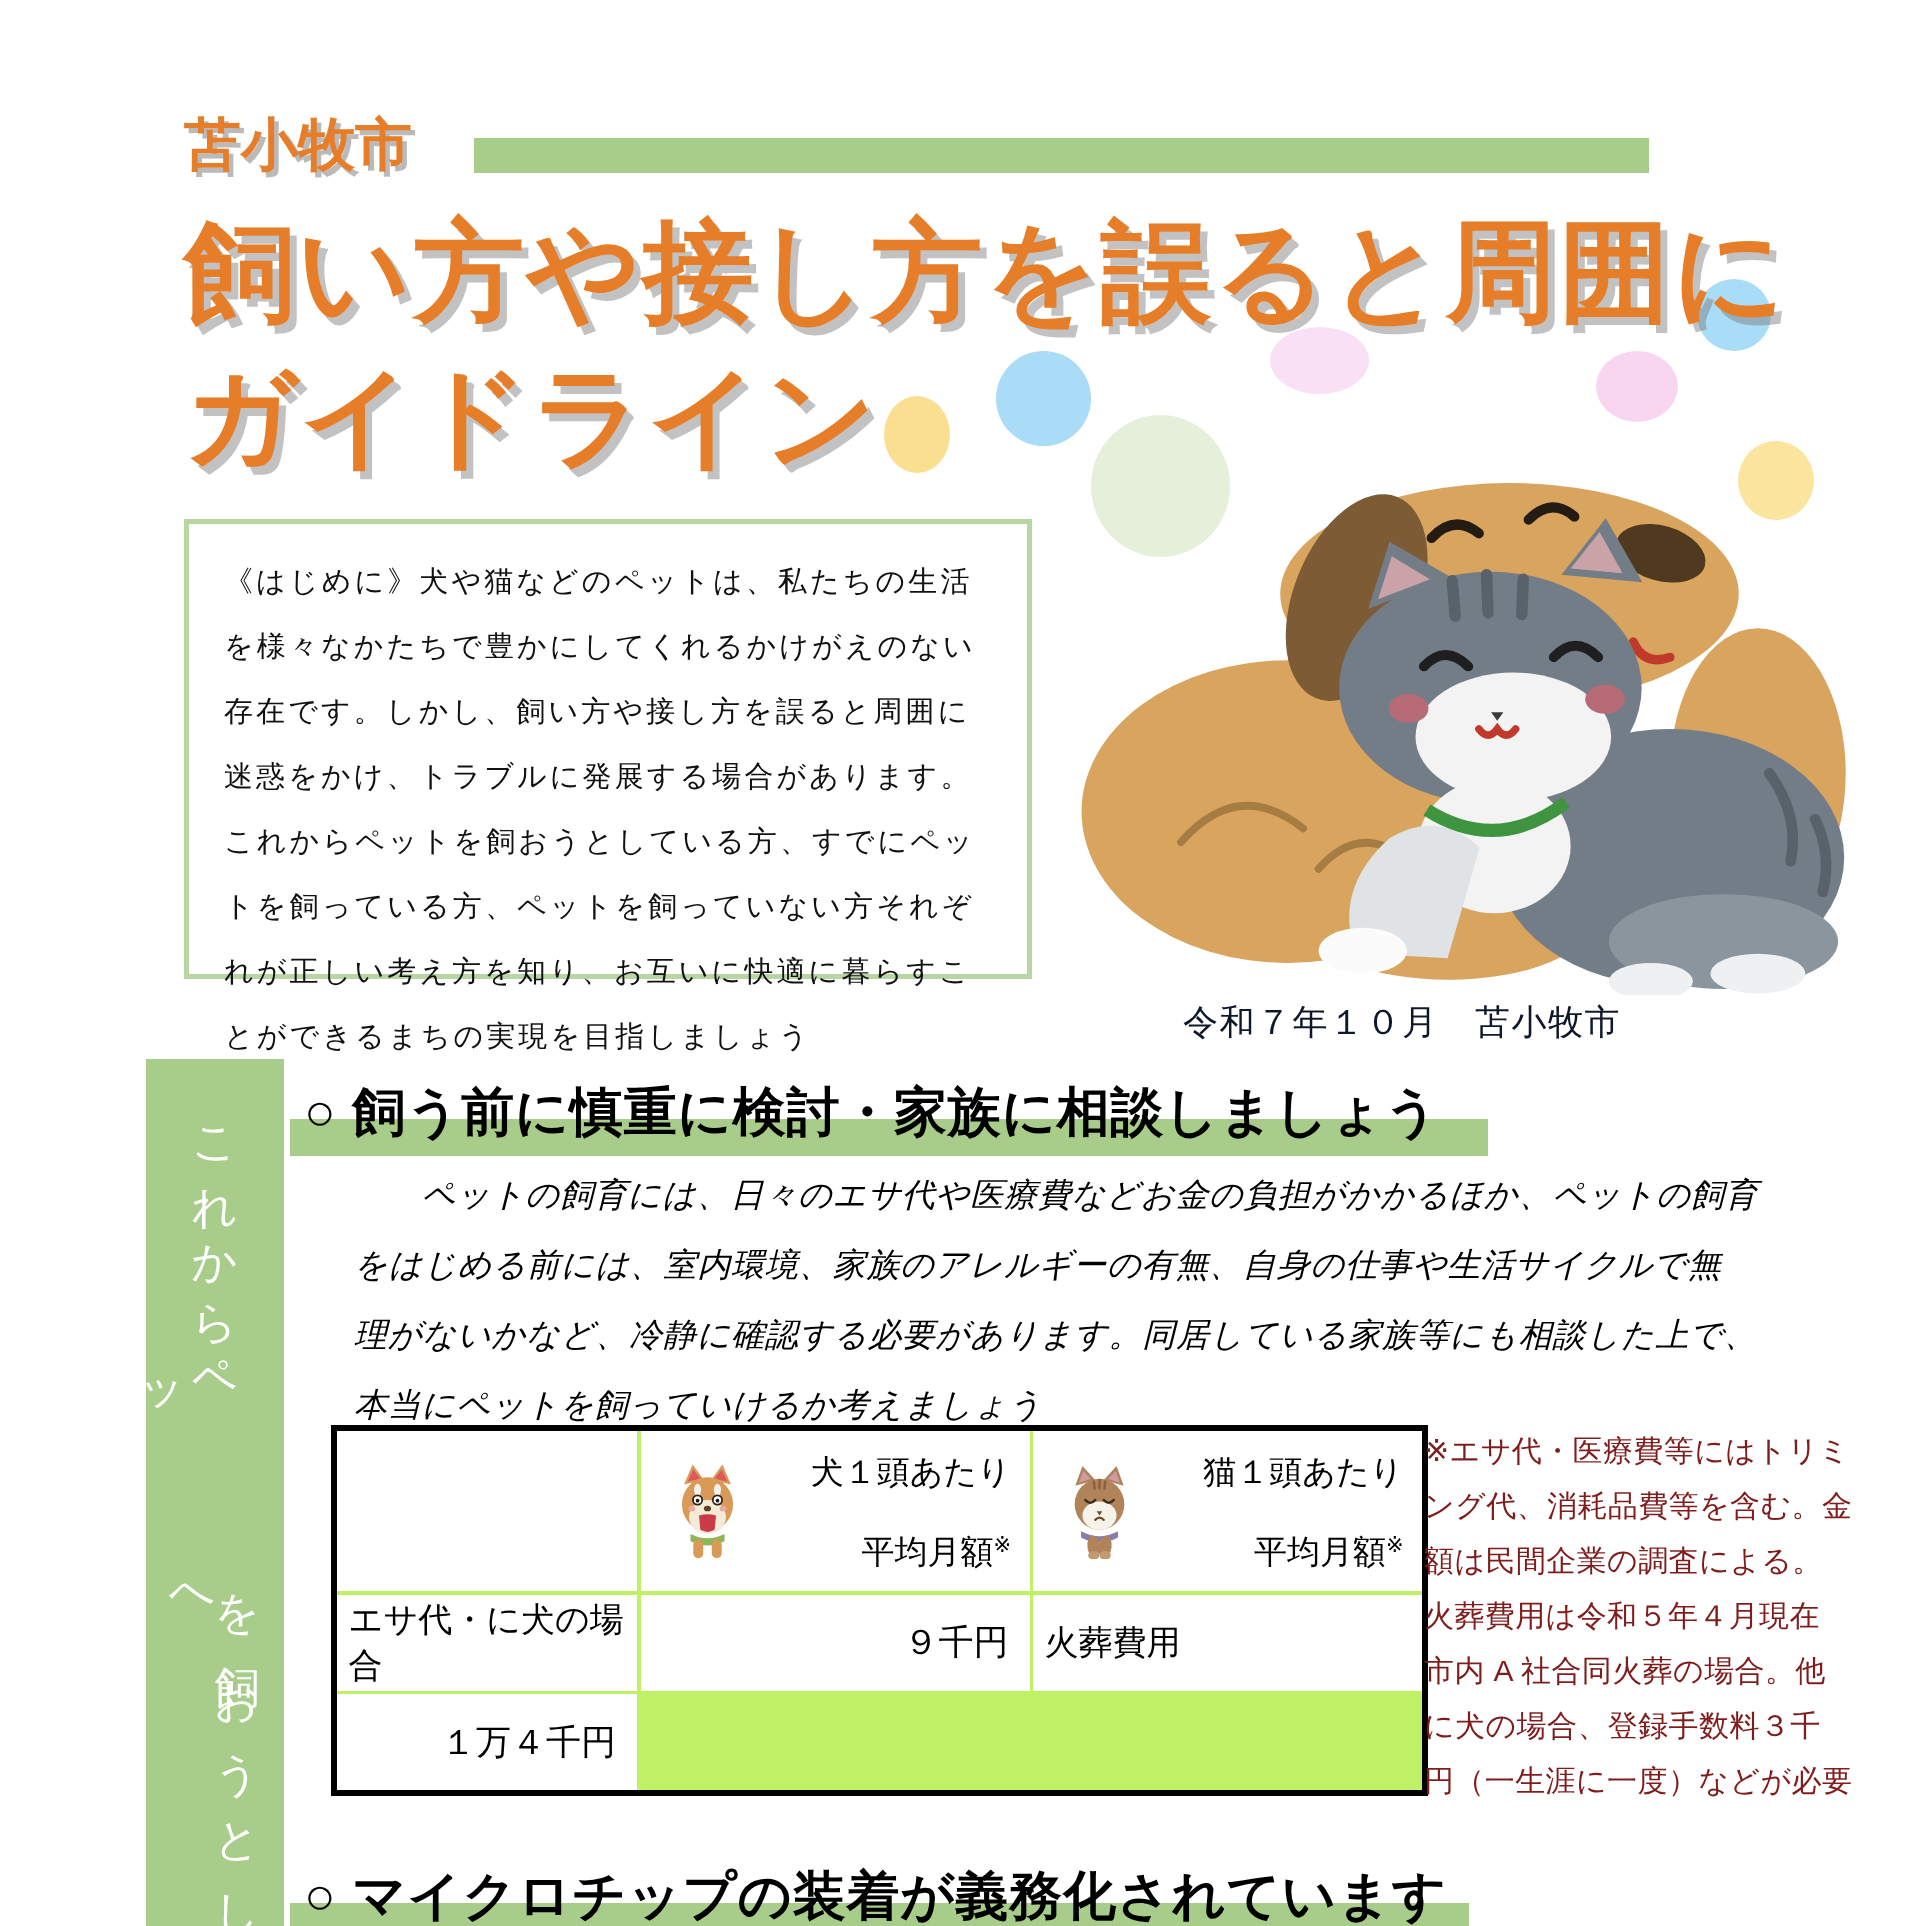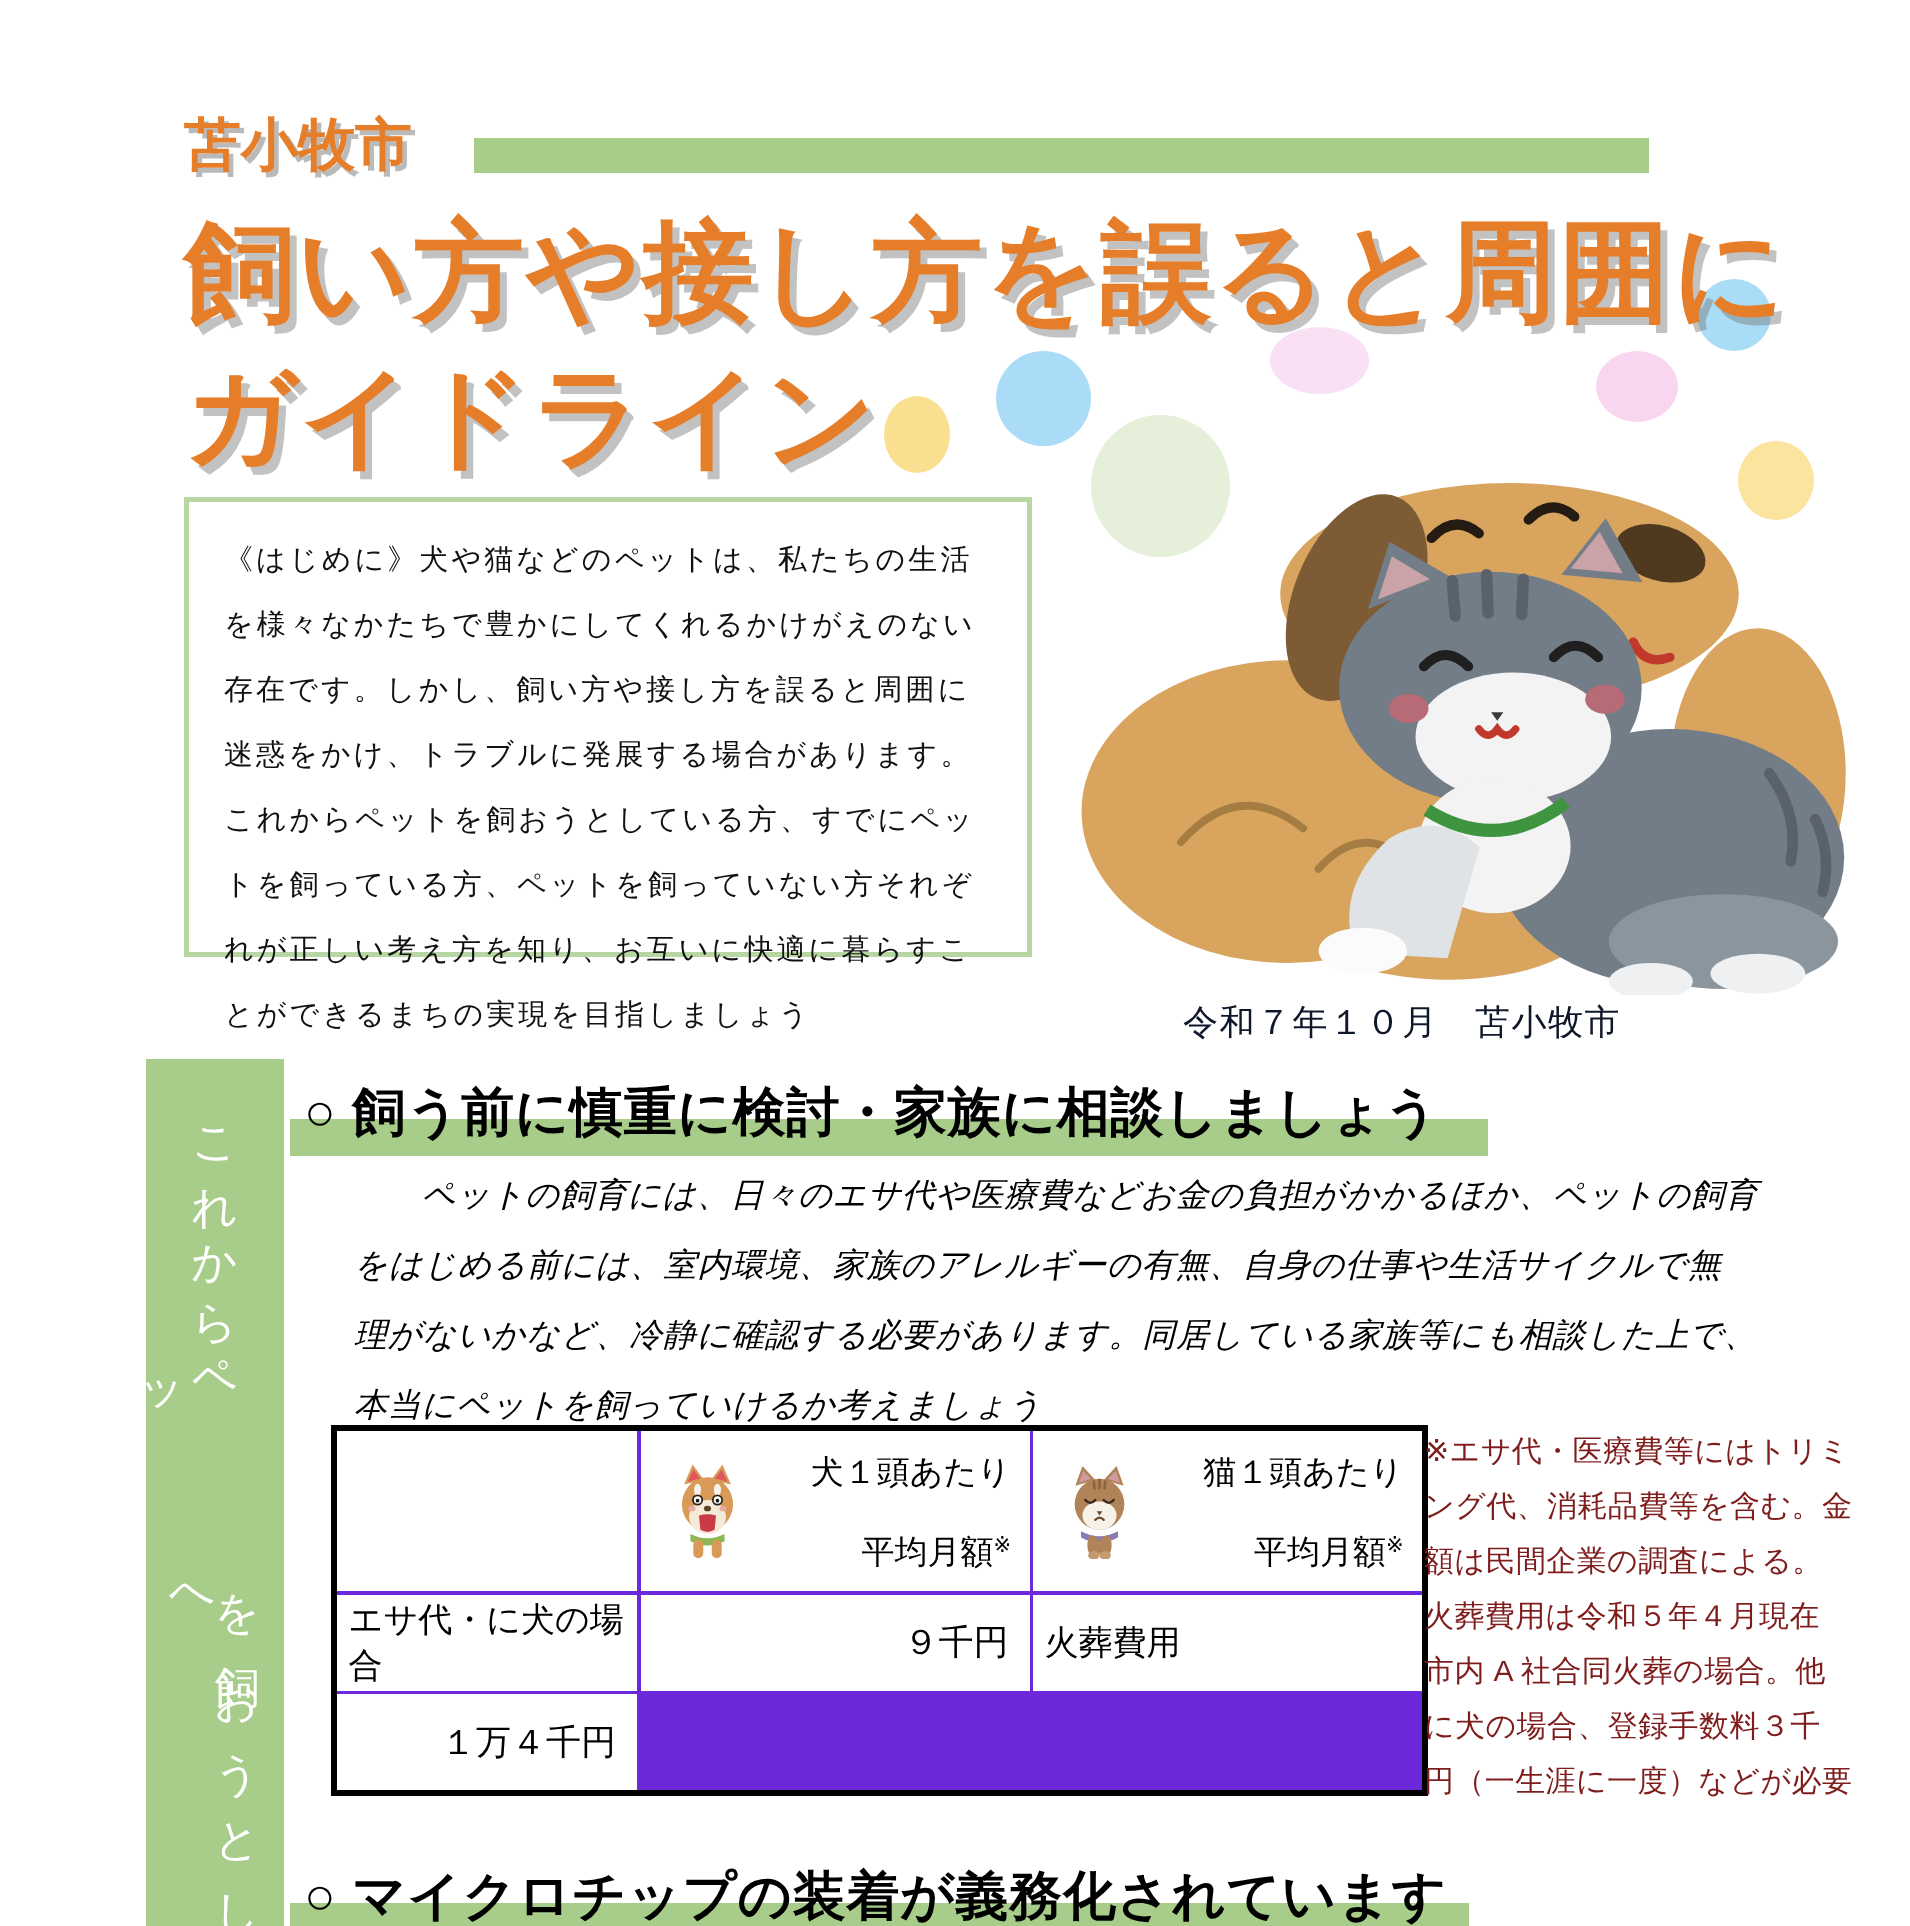--- a/index.html
+++ b/index.html
@@ -17,21 +17,21 @@
   .c-yellow-right{left:1738px;top:441px;width:76px;height:79px;background:#fbe49e;}
 
   .city-label{position:absolute;left:184px;top:116px;font-size:57px;font-weight:bold;
     color:#e67e29;text-shadow:4.6px 4.6px 0 rgba(130,130,130,.55);z-index:2;line-height:1;}
   .header-bar{position:absolute;left:474px;top:138px;width:1175px;height:35px;background:#a8cd8a;z-index:1;}
 
   .page-title{position:absolute;left:184px;top:200px;z-index:1;font-weight:bold;color:#e67e29;
     font-size:111px;line-height:1.31;letter-spacing:2.3px;white-space:pre;
     text-shadow:7px 7.7px 0 rgba(120,120,120,.45);}
 
-  .intro-box{position:absolute;left:184px;top:497px;width:848px;height:460px;box-sizing:border-box;
+  .intro-box{position:absolute;left:184px;top:519px;width:848px;height:460px;box-sizing:border-box;
     border:5.4px solid #b7d6a1;background:#fff;z-index:2;padding:25px 31px 0 35px;}
   .intro-text{font-size:29px;line-height:65px;letter-spacing:3.1px;color:#111;white-space:pre-line;}
 
   .illus{position:absolute;left:1063px;top:483px;width:786px;height:512px;z-index:1;}
 
   .date-line{position:absolute;left:1183px;top:999px;font-size:35px;color:#0f172a;z-index:2;letter-spacing:1.5px;}
 
   .band{position:absolute;left:146px;top:1059px;width:138px;height:1402px;background:#a8cd8a;overflow:hidden;z-index:1;}
   .vtxt{position:absolute;writing-mode:vertical-rl;text-orientation:upright;color:#fff;font-size:45px;line-height:1;}
   .v-top{left:50%;transform:translateX(-50%);top:39px;letter-spacing:6.2px;}
@@ -42,21 +42,21 @@
     line-height:1.3;letter-spacing:0.8px;white-space:nowrap;}
   .hl-bar{position:absolute;background:#a8cd8a;z-index:1;}
   #s1-head{top:1078px;} #s1-bar{left:290px;top:1119px;width:1198px;height:37px;}
   #s2-head{top:1862px;} #s2-bar{left:290px;top:1903px;width:1179px;height:37px;}
 
   .body-text{position:absolute;font-size:33px;color:#000;white-space:pre-line;z-index:2;letter-spacing:0.8px;font-style:italic;}
   #s1-body{left:354px;top:1160px;width:1441px;line-height:70px;}
 
   .cost-table{position:absolute;left:331px;top:1425px;display:grid;z-index:2;
     grid-template-columns:300px 389px 389px;grid-template-rows:160px 96px 96px;
-    gap:3.5px;background:#6d28d9;border:6.2px solid #000;}
+    gap:3.5px;background:#bef264;border:6.2px solid #000;}
   .cell{background:#fff;display:flex;align-items:center;box-sizing:border-box;color:#000;}
   .cell.hdr{padding:7.7px 5.4px;}
   .hdr .icon-wrap{width:123px;display:flex;justify-content:center;flex-shrink:0;}
   .hdr .h-text{flex:1;text-align:right;padding-right:13px;font-size:33px;line-height:1;}
   .hdr .h-text .l1{margin-bottom:46px;}
   .hdr sup{font-size:21px;vertical-align:10.8px;}
   .cell.lab{font-size:34px;padding-left:11.6px;}
   .cell.val{justify-content:flex-end;font-size:35px;padding-right:21px;}
 
   .cost-note{position:absolute;left:1424px;top:1423px;width:447px;font-size:30px;line-height:55px;

